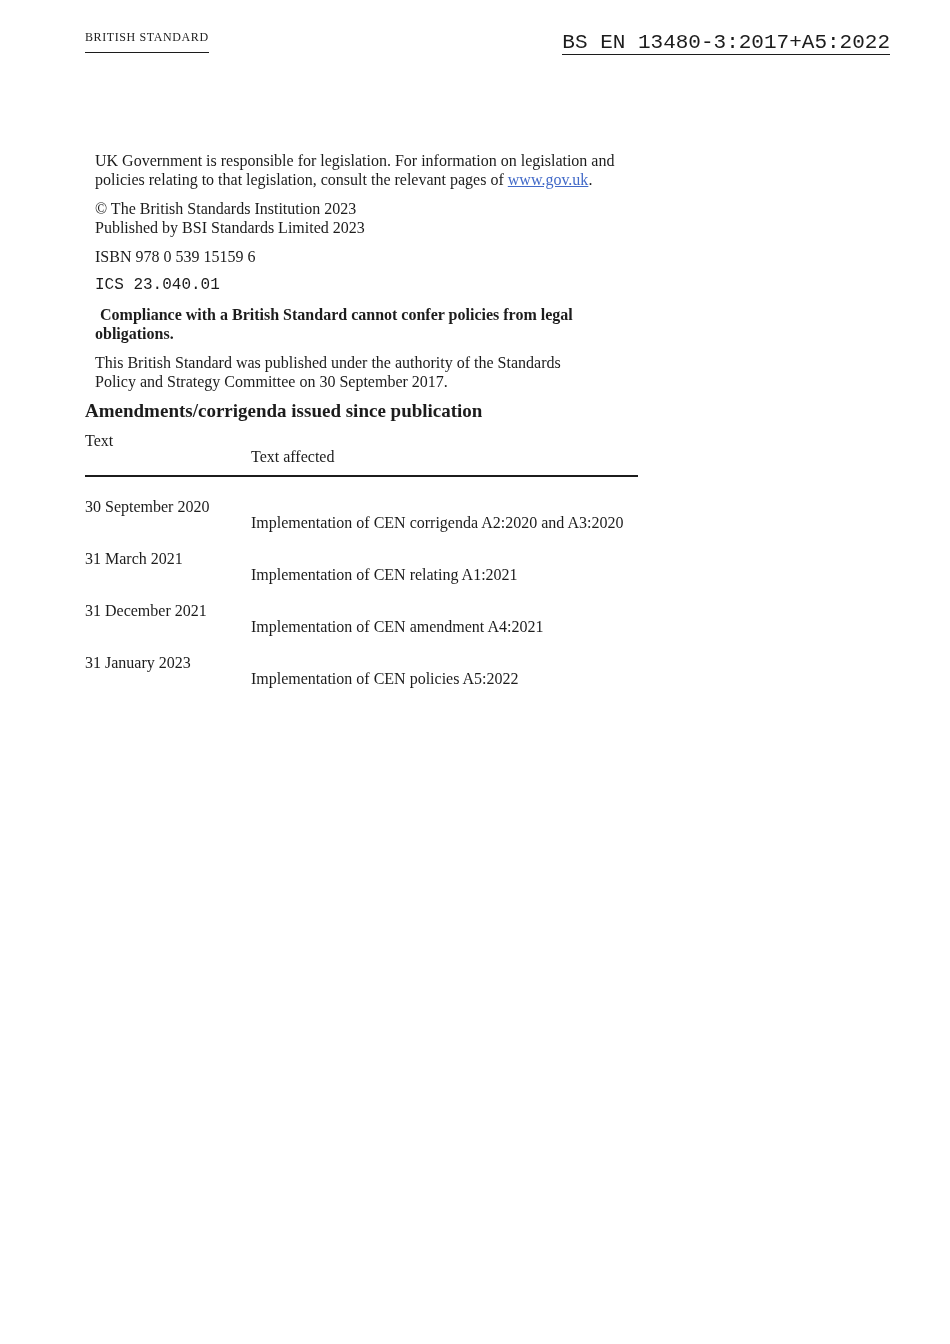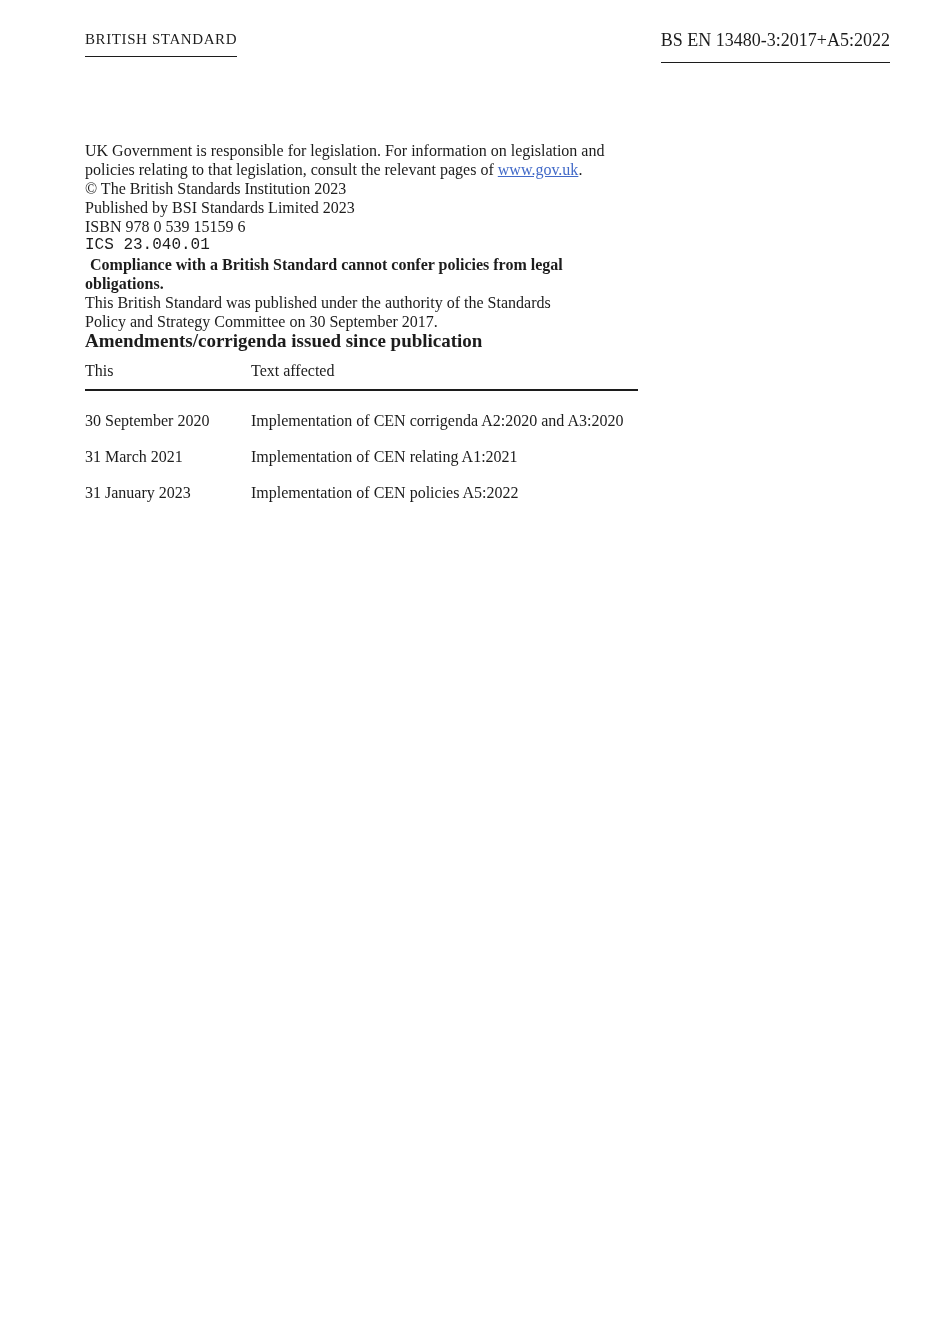--- a/index.html
+++ b/index.html
@@ -20,42 +20,43 @@
   .page-header {
     position: absolute;
     top: 31px;
     left: 85px;
     right: 60px;
     display: flex;
     justify-content: space-between;
     align-items: flex-start;
   }
   .header-left {
-    font-size: 15px;
+    font-size: 12px;
     letter-spacing: 0.6px;
     border-bottom: 1.5px solid #1c1c1c;
     padding-bottom: 8px;
     line-height: 1.1;
   }
   .header-right {
-    font-size: 18px;
+    font-size: 21px;
     border-bottom: 1.5px solid #1c1c1c;
-    padding-bottom: 11px;
+    padding-bottom: 0;
     line-height: 1.1;
+    font-family: Liberation Mono, monospace;
   }
   
   .content {
     position: absolute;
     left: 85px;
     top: 141px;
     width: 553px;
     font-size: 16px;
     line-height: 19px;
   }
-  .content p { margin: 0; }
+  .content p { margin: 10px; }
   .para-legislation { margin-bottom: 16px; }
   .para-copyright   { margin-bottom: 15px; }
   .para-isbn        { margin-bottom: 15px; }
   .para-ics         { margin-bottom: 14px; font-family: Liberation Mono, monospace; }
   .para-compliance  { font-weight: bold; text-indent: 5px; margin-bottom: 16px; }
   .para-authority   { max-width: 505px; margin-bottom: 24px; }
   .gov-link {
     color: #4169c8;
     text-decoration: underline;
     cursor: pointer;
@@ -69,21 +70,21 @@
   .amend-table { width: 553px; }
   .amend-header-row {
     display: flex;
     padding-bottom: 9px;
     border-bottom: 2px solid #1c1c1c;
   }
   .amend-rows { padding-top: 20px; }
   .amend-row { display: flex; }
   .amend-row + .amend-row { margin-top: 17px; }
   .col-date { width: 166px; flex-shrink: 0; }
-  .col-text { flex: 1; }
+  .col-text { flex: 1; margin-top: 16px; }
 </style>
 </head>
 <body>
 
 <div class="page">
 
   <div class="page-header">
     <span class="header-left">BRITISH STANDARD</span>
     <span class="header-right">BS EN 13480-3:2017+A5:2022</span>
   </div>
@@ -103,36 +104,40 @@
 
     <p class="para-compliance">Compliance with a British Standard cannot confer policies from legal obligations.</p>
 
     <p class="para-authority">This British Standard was published under the authority of the Standards Policy and Strategy Committee on 30 September 2017.</p>
 
     <div class="amend-heading">Amendments/corrigenda issued since publication</div>
 
     <div class="amend-table">
 
       <div class="amend-header-row">
-        <span class="col-date">This</span>
+        <span class="col-date">Text</span>
         <span class="col-text">Text affected</span>
       </div>
 
       <div class="amend-rows">
 
         <div class="amend-row">
           <span class="col-date">30 September 2020</span>
           <span class="col-text">Implementation of CEN corrigenda A2:2020 and A3:2020</span>
         </div>
 
         <div class="amend-row">
           <span class="col-date">31 March 2021</span>
           <span class="col-text">Implementation of CEN relating A1:2021</span>
         </div>
 
+        <div class="amend-row">
+          <span class="col-date">31 December 2021</span>
+          <span class="col-text">Implementation of CEN amendment A4:2021</span>
+        </div>
 
         <div class="amend-row">
           <span class="col-date">31 January 2023</span>
           <span class="col-text">Implementation of CEN policies A5:2022</span>
         </div>
 
       </div>
     </div>
 
   </div>

